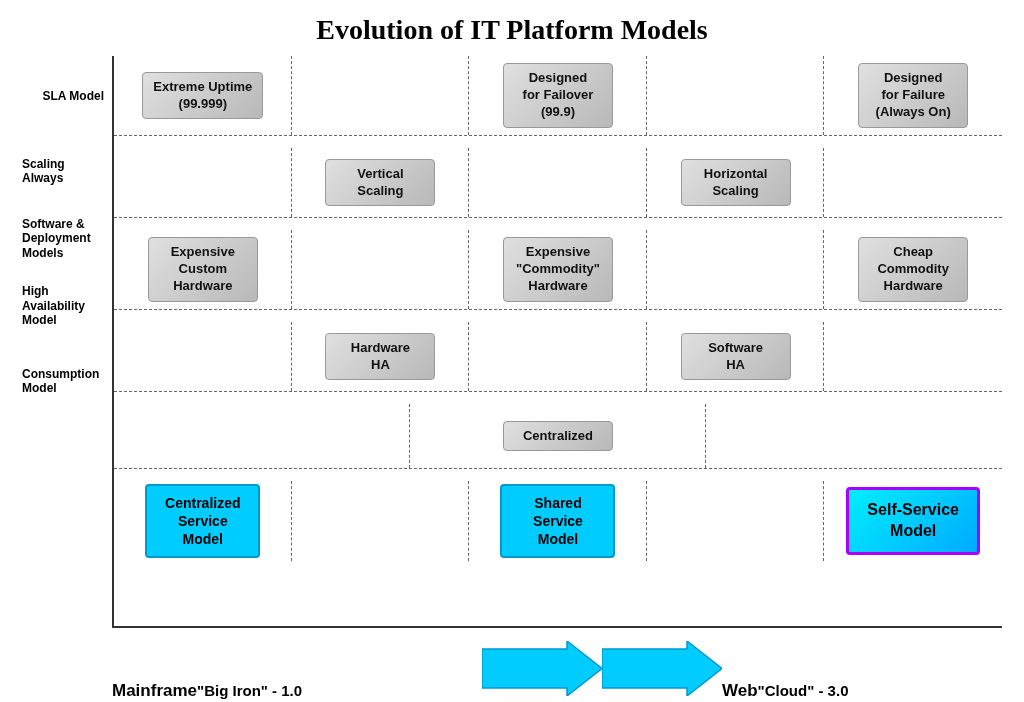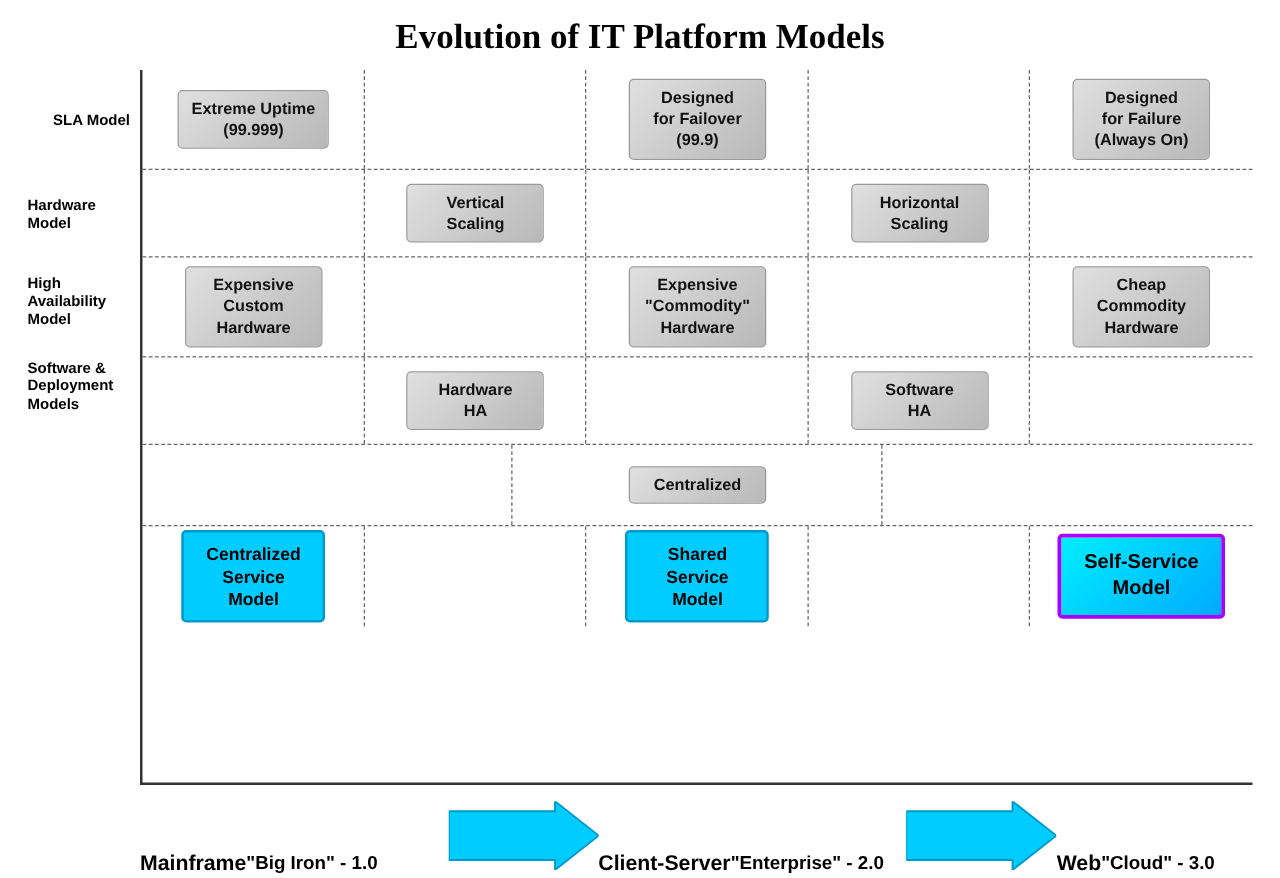--- a/index.html
+++ b/index.html
@@ -55,20 +55,21 @@
       line-height: 1.2;
     }
 
     
     .content-grid {
       flex: 1;
       display: flex;
       flex-direction: column;
       border-left: 2px solid #333;
       border-bottom: 2px solid #333;
+      gap: 12px;
     }
 
     .grid-row {
       display: flex;
       flex-direction: row;
       border-bottom: 1px dashed #666;
       position: relative;
     }
 
     .grid-row:last-child {
@@ -176,23 +177,24 @@
 </head>
 <body>
 
 <h1 class="page-title">Evolution of IT Platform Models</h1>
 
 <div class="main-container">
   <div class="grid-area">
 
     <div class="row-labels">
       <div class="row-label row-sla">SLA Model</div>
-      <div class="row-label row-scaling">Hardware Model</div>
+      <div class="row-label row-scaling">Scaling Always</div>
+      <div class="row-label row-software">Software &amp; Deployment Models</div>
       <div class="row-label row-ha">High Availability Model</div>
-      <div class="row-label row-software">Software &amp; Deployment Models</div>
+      <div class="row-label row-consumption">Consumption Model</div>
     </div>
 
     <div class="content-grid">
 
       <div class="grid-row row-sla">
         <div class="grid-cell">
           <div class="gray-box">Extreme Uptime<br>(99.999)</div>
         </div>
         <div class="grid-cell"></div>
         <div class="grid-cell">
@@ -273,24 +275,20 @@
       <span>Mainframe</span>
       <span>"Big Iron" - 1.0</span>
     </div>
 
     <div class="arrow-shape">
       <svg viewBox="0 0 120 55" xmlns="http://www.w3.org/2000/svg">
         <polygon points="0,8 85,8 85,0 120,27.5 85,55 85,47 0,47" fill="#00ccff" stroke="#0099cc" stroke-width="1.5"></polygon>
       </svg>
     </div>
 
-    <div class="era-label">
-      <span>Client-Server</span>
-      <span>"Enterprise" - 2.0</span>
-    </div>
 
     <div class="arrow-shape">
       <svg viewBox="0 0 120 55" xmlns="http://www.w3.org/2000/svg">
         <polygon points="0,8 85,8 85,0 120,27.5 85,55 85,47 0,47" fill="#00ccff" stroke="#0099cc" stroke-width="1.5"></polygon>
       </svg>
     </div>
 
     <div class="era-label">
       <span>Web</span>
       <span>"Cloud" - 3.0</span>

